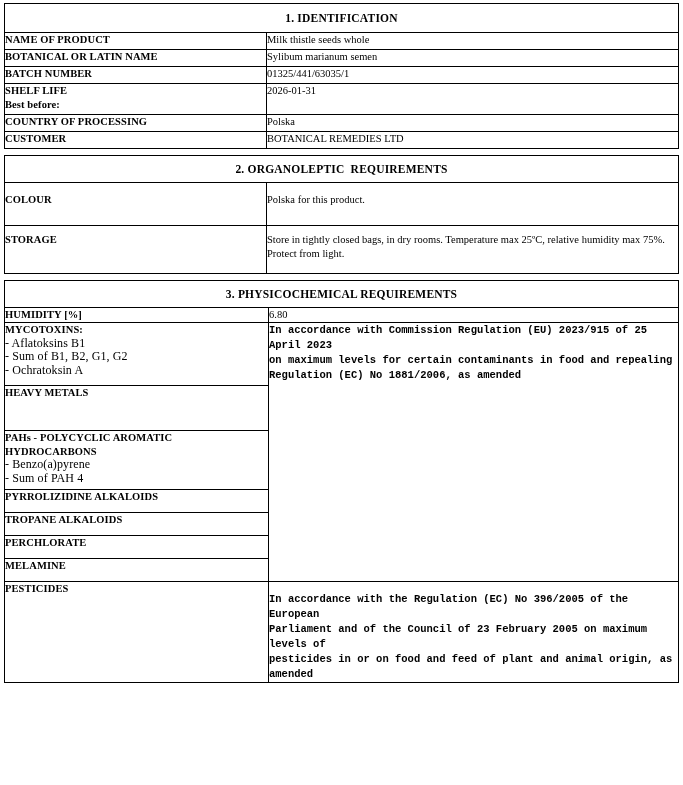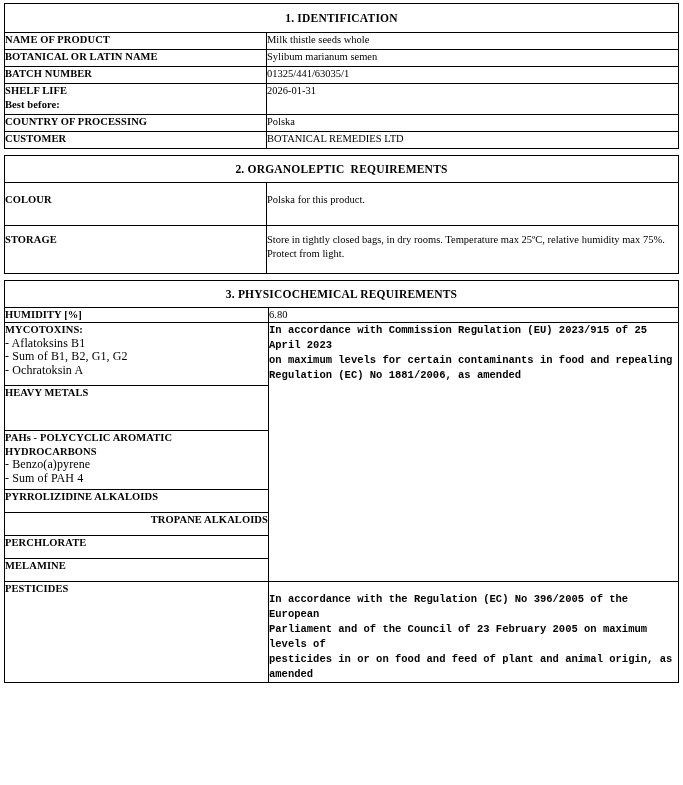--- a/index.html
+++ b/index.html
@@ -85,21 +85,21 @@
   #sect3 .item {
     font-weight: normal;
     font-size: 12px;
     line-height: 13.6px;
   }
   #sect3 .c-humidity { height: 14px; }
   #sect3 .c-myco { height: 62px; margin-left: 20px; }
   #sect3 .c-heavy { height: 44px; }
   #sect3 .c-pah { height: 58px; }
   #sect3 .c-pyrro { height: 22px; }
-  #sect3 .c-tropane { height: 22px; text-align: right; }
+  #sect3 .c-tropane { height: 22px; }
   #sect3 .c-perchlorate { height: 22px; }
   #sect3 .c-melamine { height: 22px; }
   #sect3 .c-pesticides { height: 58px; }
 
   .mid { padding-top: 10px; }
   .mid-lg { padding-top: 18px; }
 
   .reg {
     font-weight: bold;
     font-size: 10.5px;

